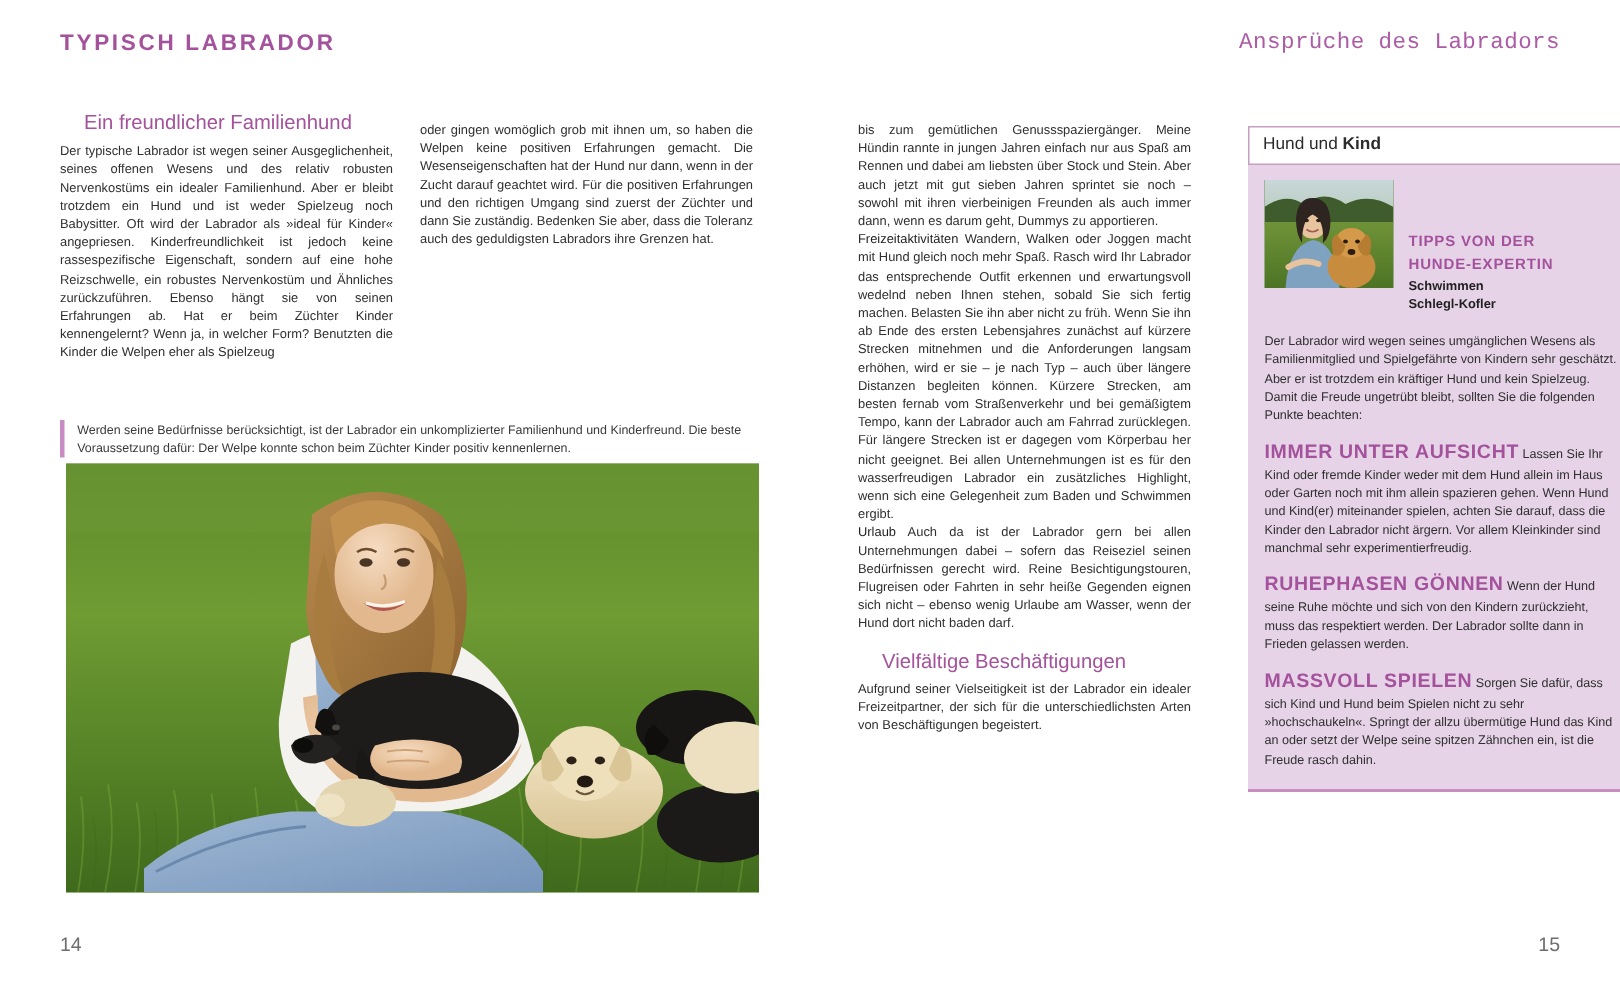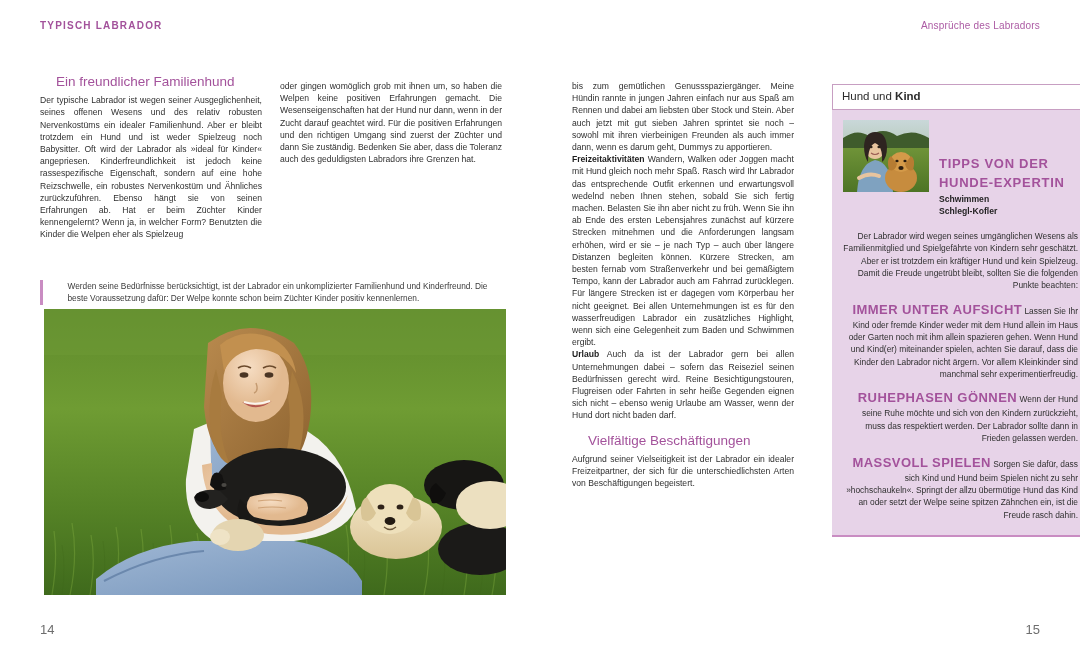--- a/index.html
+++ b/index.html
@@ -9,25 +9,25 @@
     font-family:"Liberation Sans", sans-serif;
     color:#2b2b2b;
     overflow:hidden;
     position:relative;
   }
   .spread{position:absolute;inset:0;}
 
   
   .runhead{
     position:absolute;top:20px;
-    font-size:10px;letter-spacing:.09em;
+    font-size:15px;letter-spacing:.09em;
     color:#a3529b;
   }
   .runhead-left{left:40px;font-weight:bold;letter-spacing:.12em;}
-  .runhead-right{right:40px;font-weight:normal;letter-spacing:.02em;color:#ac5ba4;}
+  .runhead-right{right:40px;font-weight:normal;letter-spacing:.02em;color:#ac5ba4;font-family:Liberation Mono, monospace;}
 
   
   .folio{
     position:absolute;bottom:18px;
     font-size:13px;color:#6e6e6e;
   }
   .folio-left{left:40px;}
   .folio-right{right:40px;}
 
   
@@ -49,27 +49,27 @@
   h2.head{
     font-size:13.5px;
     font-weight:normal;
     color:#a3529b;
     margin:0 0 4px 16px;
     line-height:1.2;
     letter-spacing:0;
   }
   h2.head.spaced{margin-top:11px;}
 
-  .runin{font-weight:bold;color:#1d1d1d;}
+  .runin{font-weight:normal;color:#1d1d1d;}
 
   
   .caption-wrap{
     position:absolute;
     left:40px;top:280px;width:466px;
-    display:flex;gap:25px;
+    display:flex;gap:9px;
   }
   .caption-rule{
     width:2.5px;min-width:2.5px;
     background:#c98cc2;
     align-self:stretch;
   }
   .caption-text{
     font-size:8.3px;line-height:1.48;color:#3a3a3a;
     text-align:left;
   }
@@ -108,31 +108,31 @@
     margin-bottom:12px;
   }
   .sb-portrait{
     width:86px;height:72px;flex:0 0 86px;
     overflow:hidden;background:#5c8a3c;
     border:0;
   }
   .sb-portrait svg{display:block;width:100%;height:100%;}
   .sb-expert-meta{padding-top:34px;}
   .sb-kicker{
-    font-size:13px;font-weight:bold;letter-spacing:.055em;
+    font-size:10px;font-weight:bold;letter-spacing:.055em;
     color:#a3529b;line-height:1.5;
   }
   .sb-name{
     font-size:8.6px;font-weight:bold;color:#1f1f1f;
     line-height:1.35;margin-top:1px;
   }
   .sb-text{
     font-size:8.4px;line-height:1.47;color:#2f2f2f;text-align:left;
   }
-  .sb-text p{margin:0;text-align:right;}
+  .sb-text p{margin:0;}
   .sb-text p + p{margin-top:8px;}
   .sb-lead{
     font-weight:bold;color:#a3529b;letter-spacing:.035em;
     font-size:13px;
   }
 </style>
 </head>
 <body>
 
 <div class="spread">

